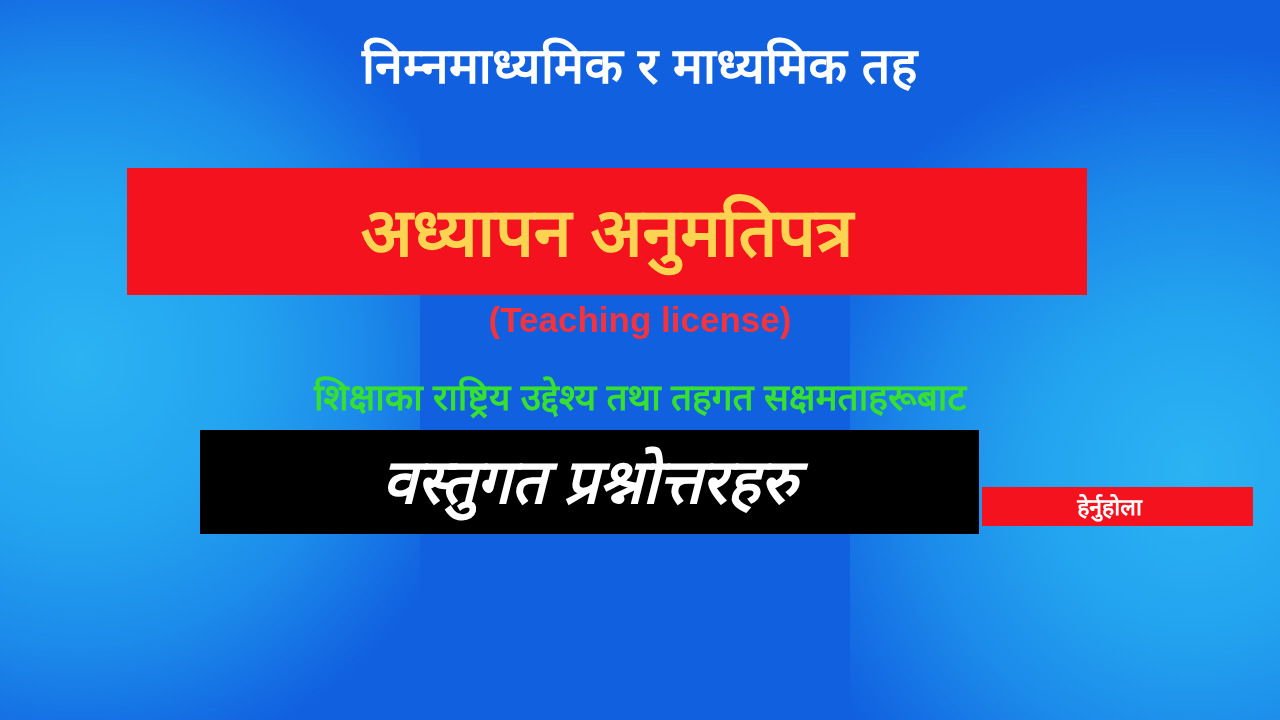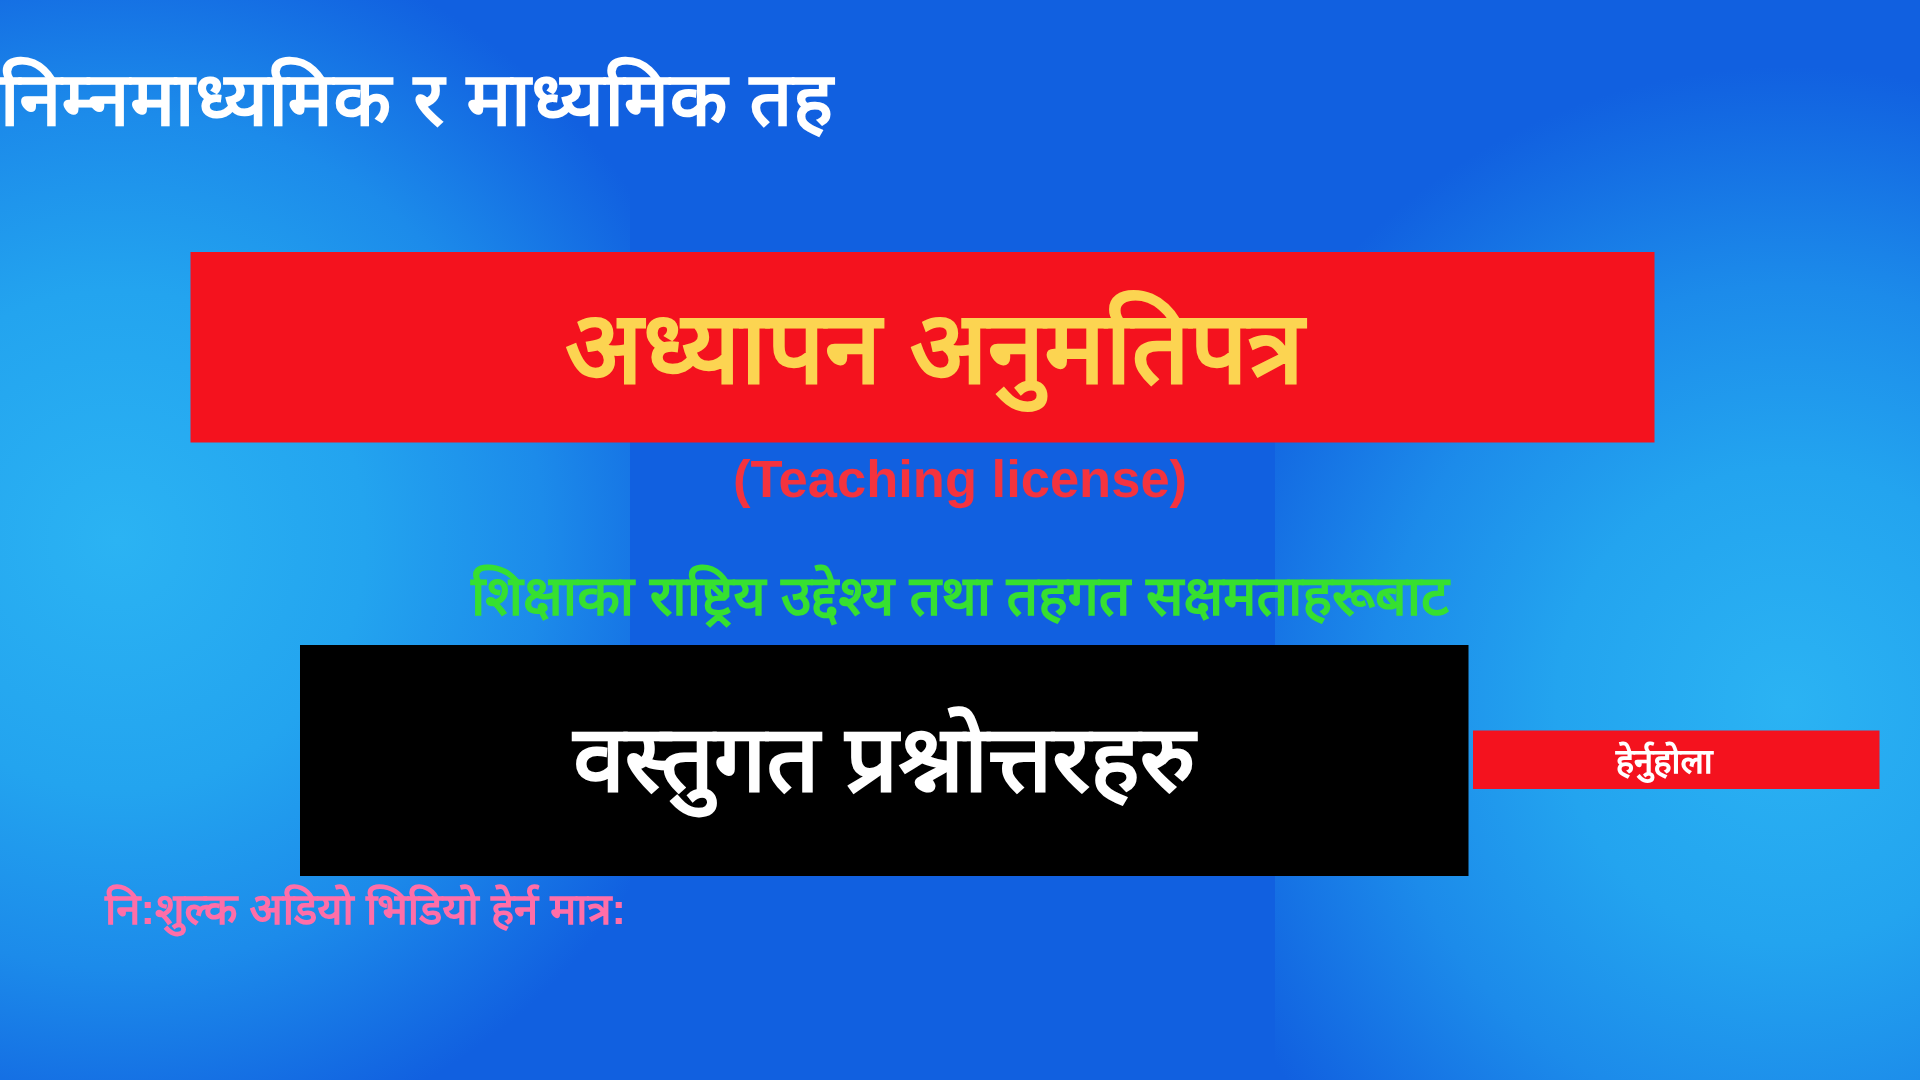--- a/index.html
+++ b/index.html
@@ -49,40 +49,39 @@
                 rgba(17,96,224,0) 86%);
     pointer-events: none;
   }
 
   .layer { position: absolute; }
 
   
   .heading-main {
     left: 0; right: 0;
     top: 38px;
-    text-align: left;
+    text-align: center;
     color: #FFFFFF;
     font-size: 50px;
     font-weight: bold;
     letter-spacing: 0.5px;
     line-height: 1.15;
     white-space: nowrap;
   }
 
   
   .red-banner {
     left: 127px;
     top: 168px;
     width: 960px;
     height: 127px;
     background: #F4121E;
     display: flex;
     align-items: center;
     justify-content: center;
-    padding-left: 16px;
   }
   .red-banner-text {
     color: #FCD451;
     font-size: 68px;
     font-weight: bold;
     line-height: 1;
     white-space: nowrap;
   }
 
   
@@ -105,25 +104,26 @@
     font-size: 37px;
     font-weight: bold;
     white-space: nowrap;
   }
 
   
   .black-banner {
     left: 200px;
     top: 430px;
     width: 779px;
-    height: 154px;
+    height: 104px;
     background: #000000;
     display: flex;
     align-items: center;
     justify-content: center;
+    font-style: italic;
   }
   .black-banner-text {
     color: #FFFFFF;
     font-size: 62px;
     font-weight: bold;
     line-height: 1;
     white-space: nowrap;
   }
 
   
@@ -204,21 +204,20 @@
   </div>
 
   <div class="layer subtitle-en">(Teaching license)</div>
 
   <div class="layer green-line">शिक्षाका राष्ट्रिय उद्देश्य तथा तहगत सक्षमताहरूबाट</div>
 
   <div class="layer black-banner">
     <div class="black-banner-text">वस्तुगत प्रश्नोत्तरहरु</div>
   </div>
 
-  <div class="layer footer-np">नि:शुल्क अडियो भिडियो हेर्न मात्र:</div>
 
 
   <div class="layer set-badge">
     <div class="set-badge-caption">हेर्नुहोला</div>
   </div>
 
 
 </div>
 
 </body></html>

